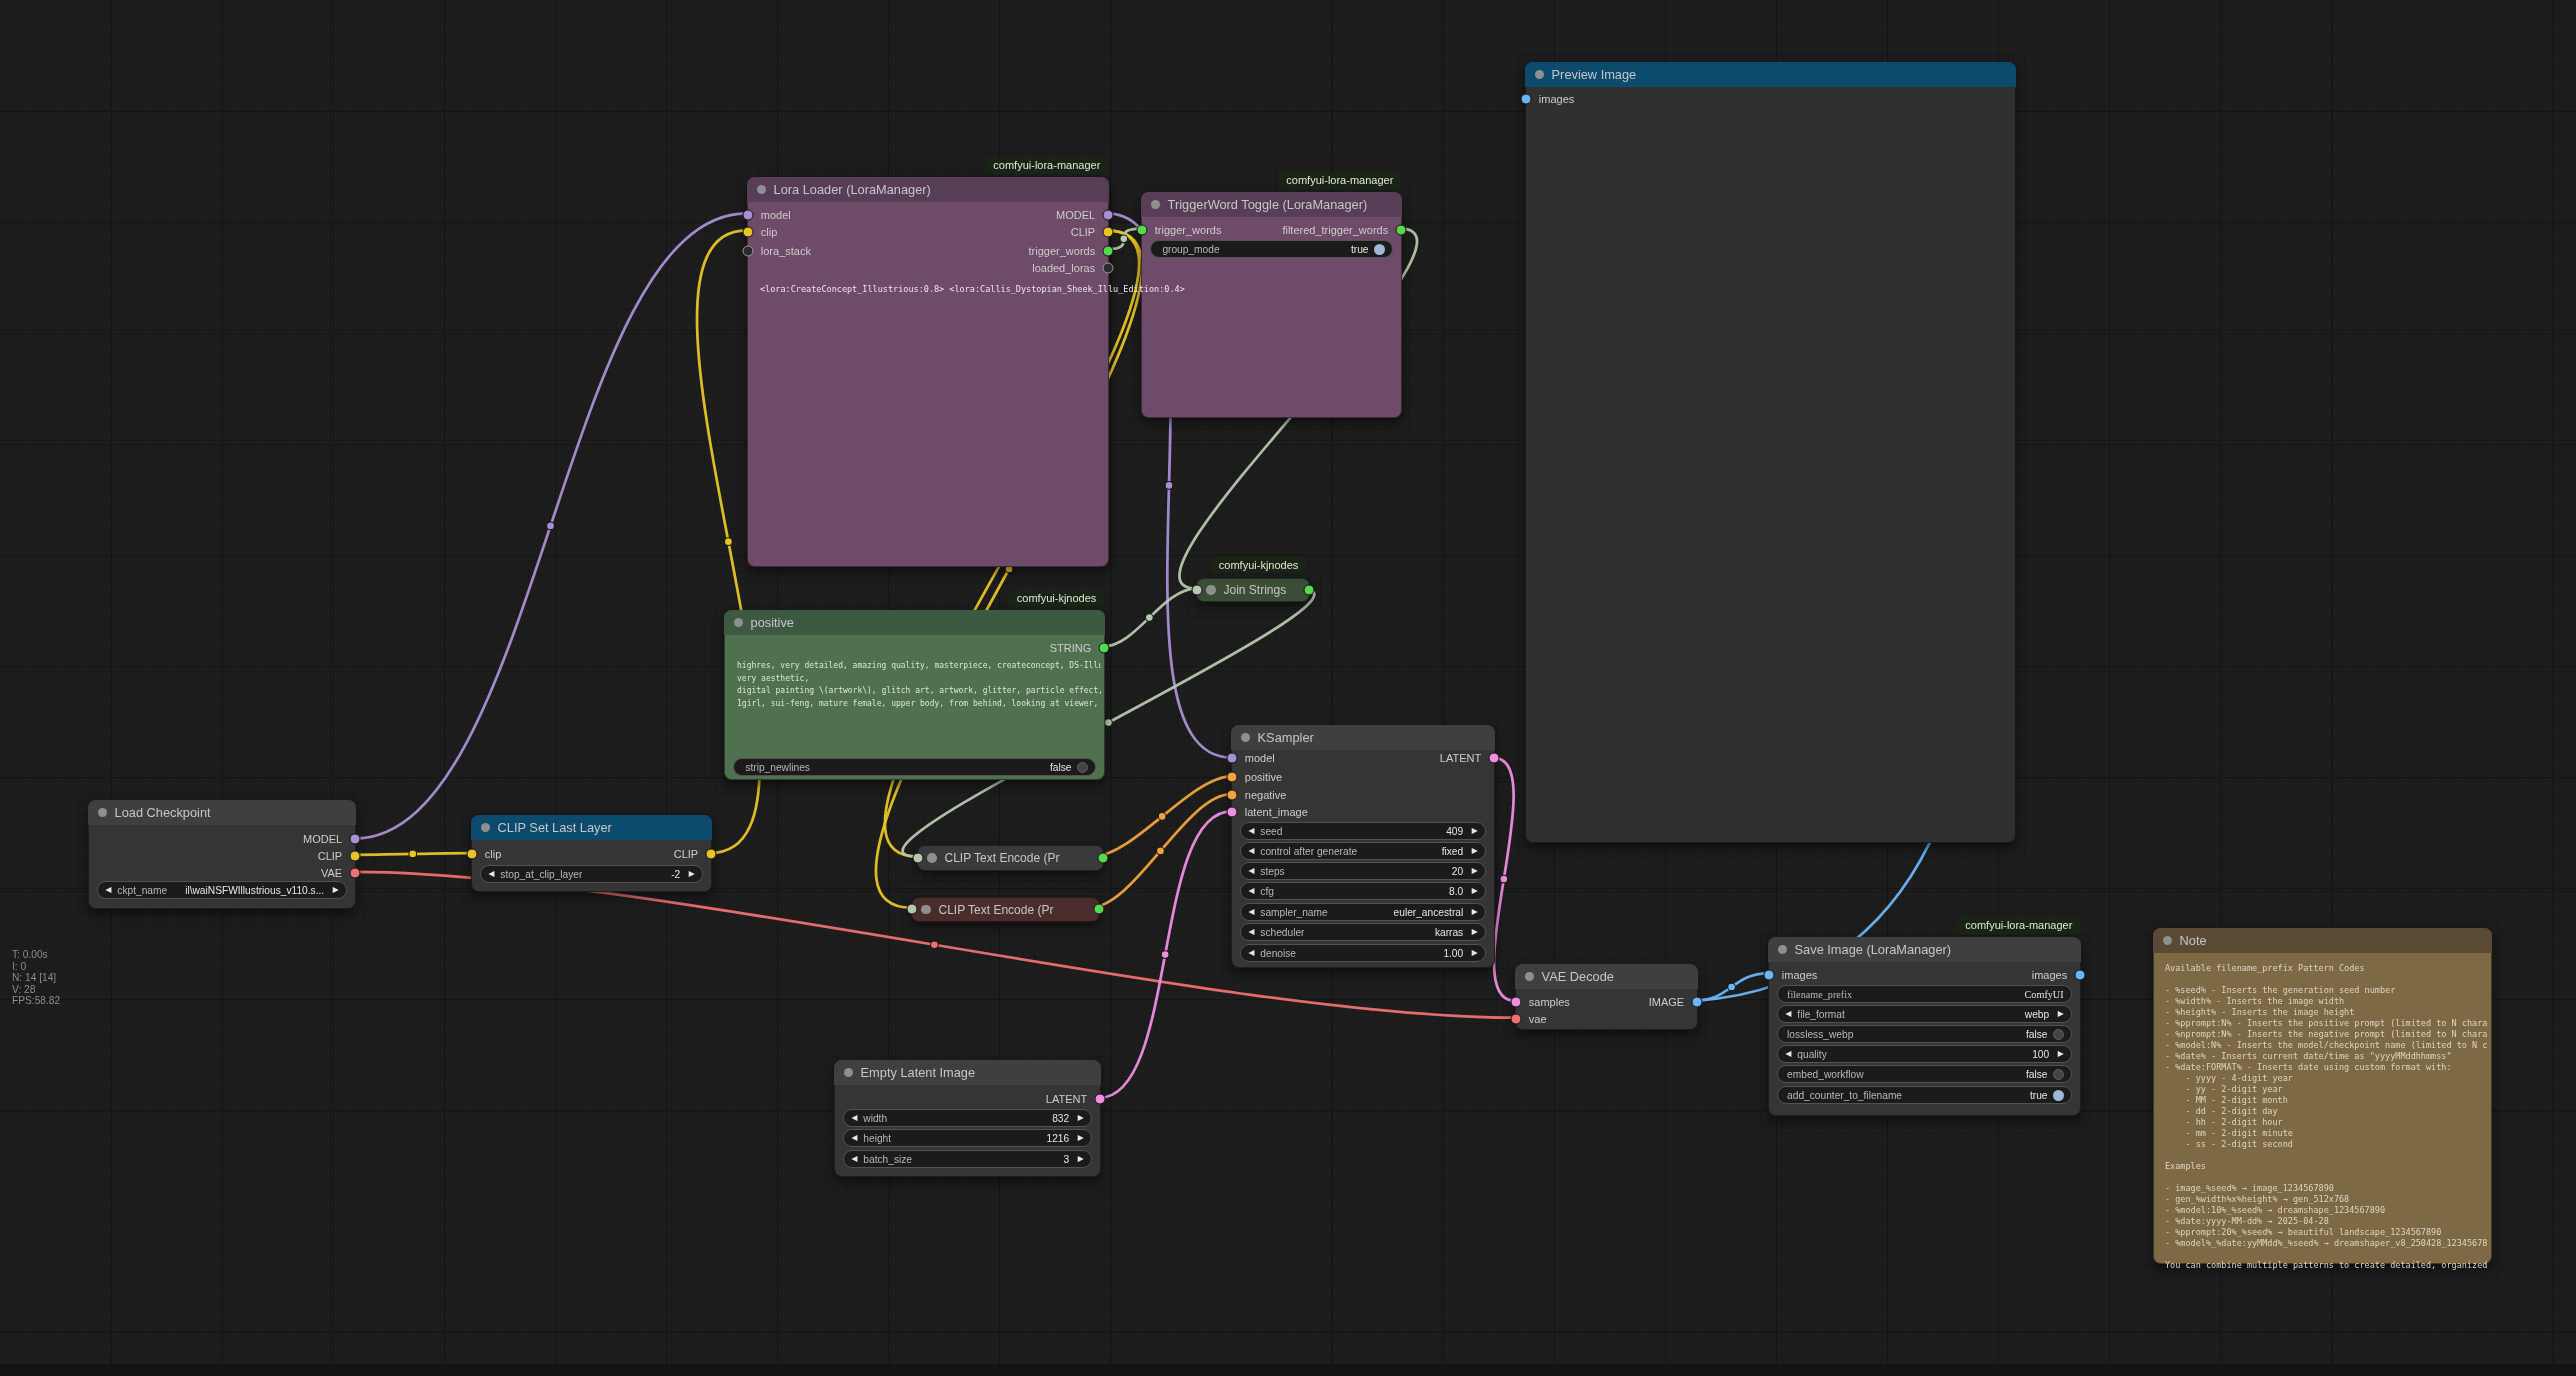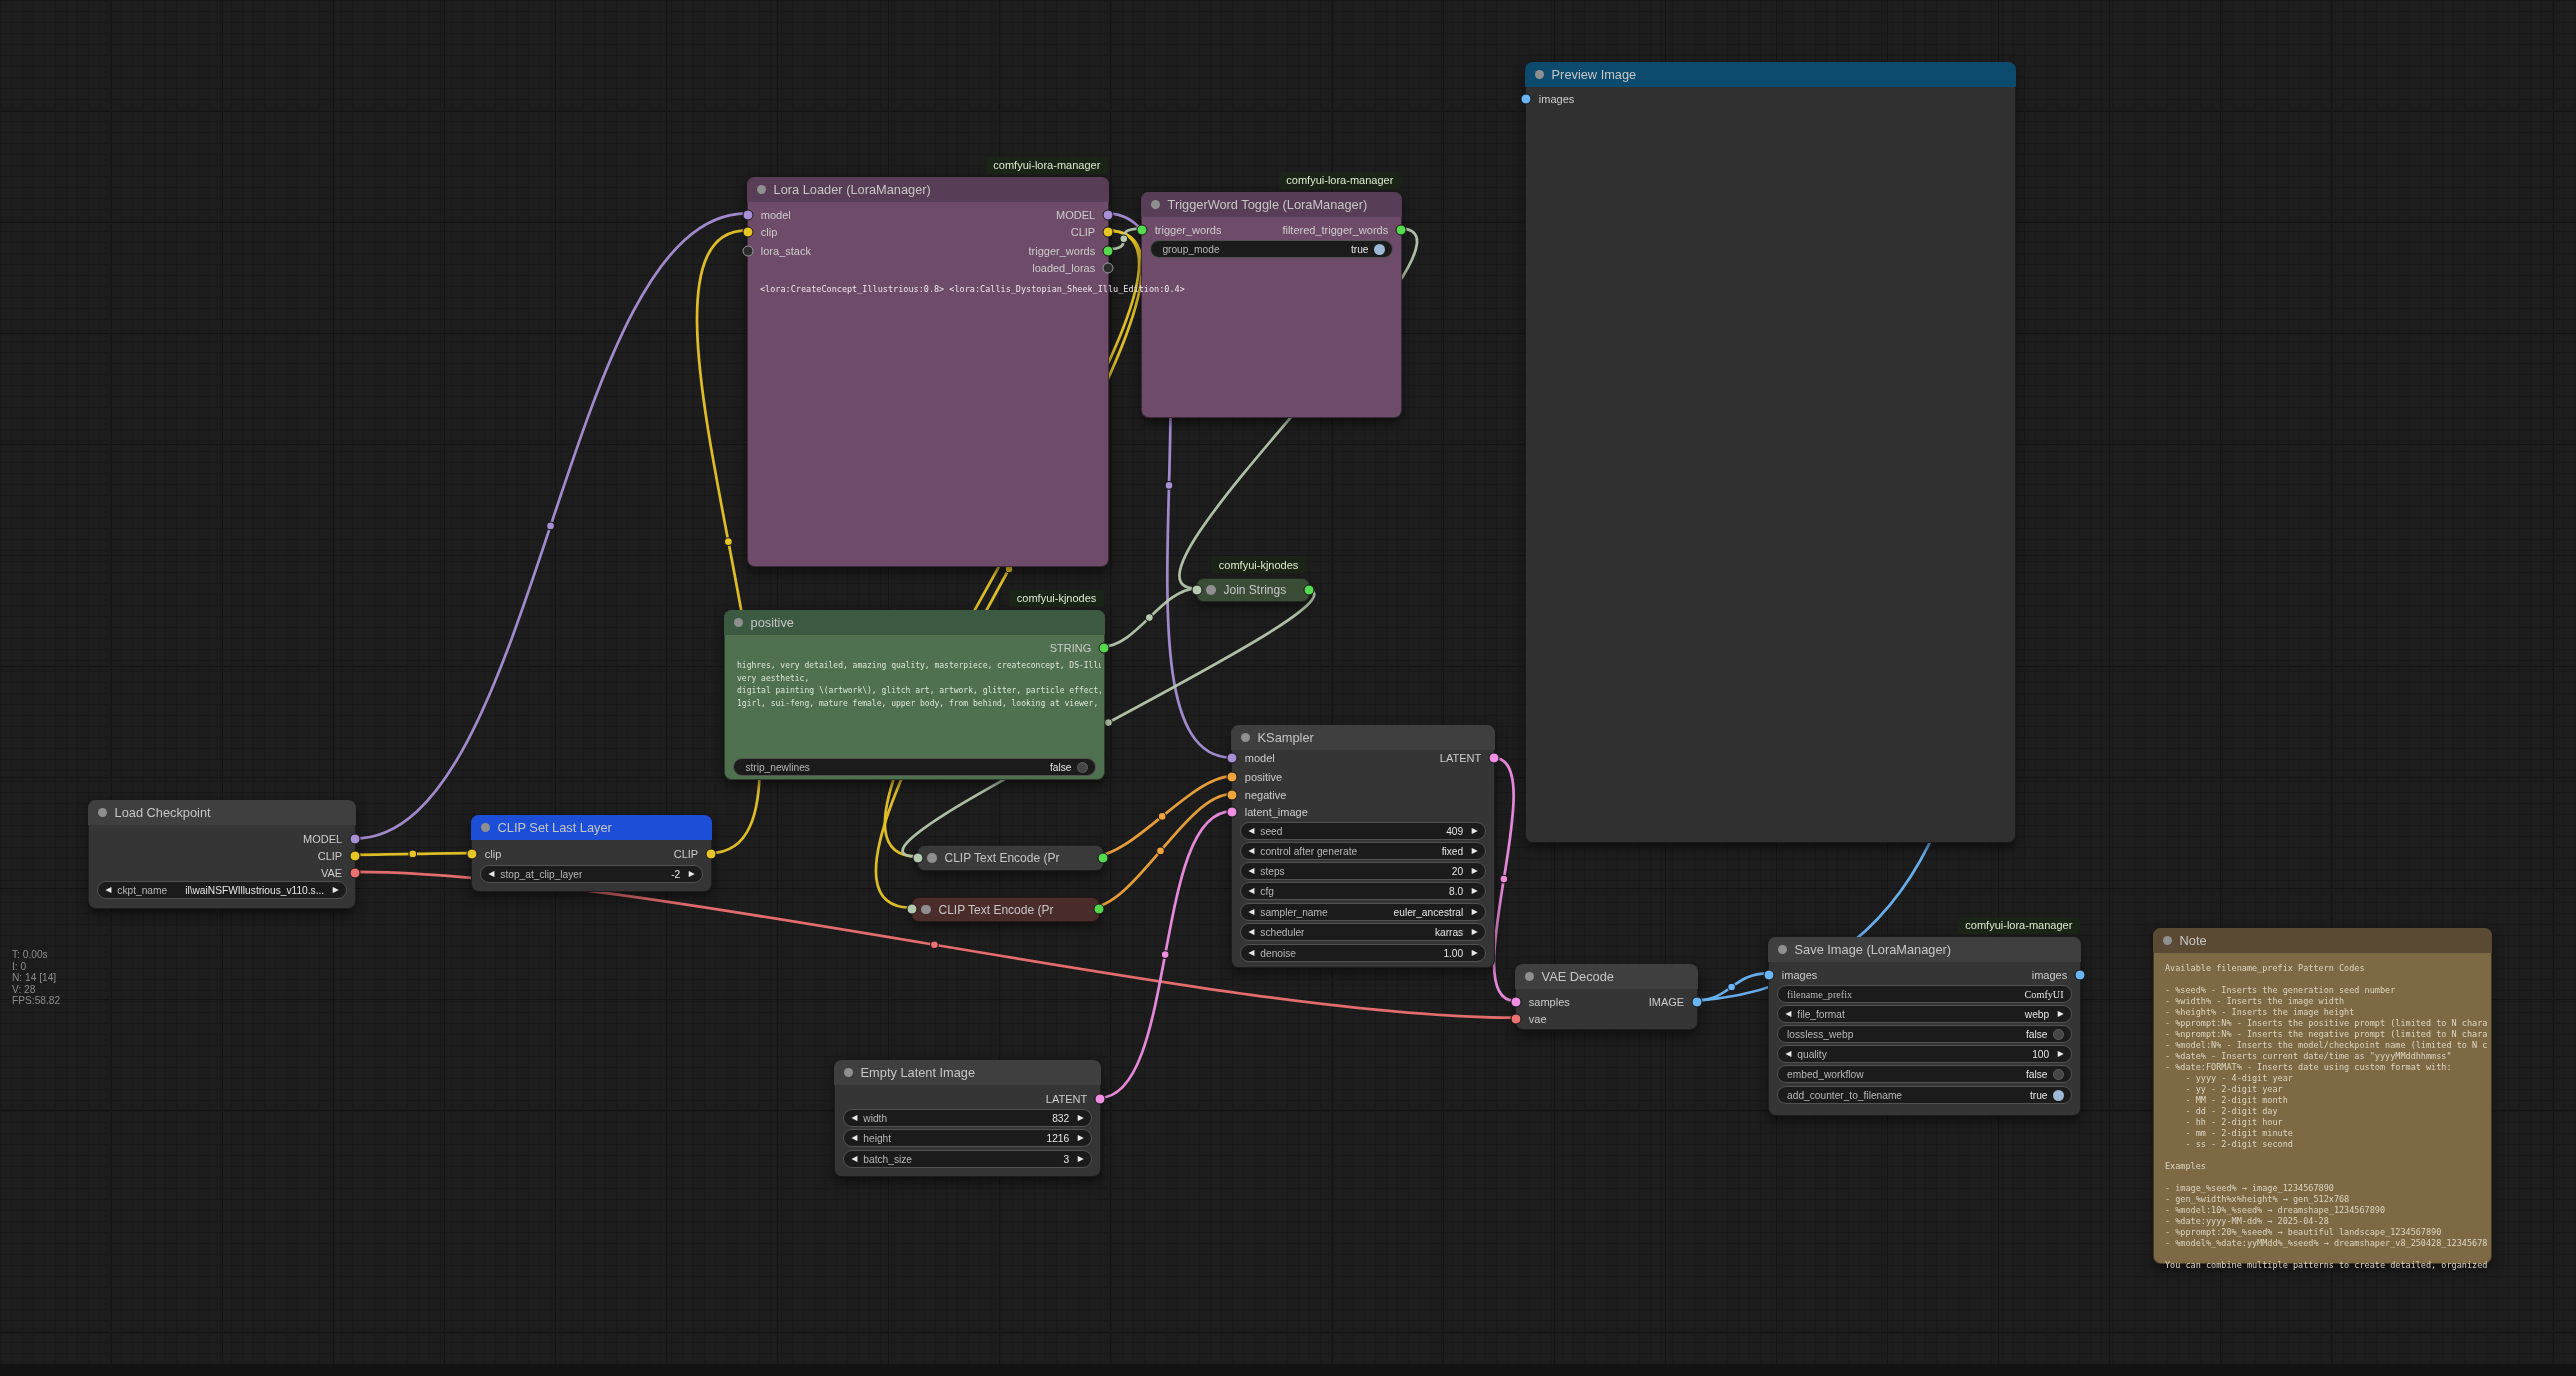--- a/index.html
+++ b/index.html
@@ -264,21 +264,21 @@
       <span class="port" style="top: 72px; left: 100%; background: rgb(238, 113, 114);"></span>
       <span class="port-label out" style="top: 72px;">VAE</span>
       <div class="widget" style="top: 80px;">
         <span class="arrow">◀</span>
         <span class="wlabel">ckpt_name</span>
         <span class="wvalue">il\waiNSFWIllustrious_v110.s...</span>
         <span class="arrow r">▶</span>
       </div>
     </div>
     <div class="node" style="left: 471px; top: 815px; width: 239px; height: 75px; background: rgb(53, 53, 53);">
-      <div class="node-header" style="background: #1d4ed8;">
+      <div class="node-header" style="background: #0c4a6e;">
         <span class="collapse-dot"></span>
         <span class="node-title">CLIP Set Last Layer</span>
       </div>
       <span class="port" style="top: 38px; left: 0px; background: rgb(232, 197, 39);"></span>
       <span class="port-label in" style="top: 38px;">clip</span>
       <span class="port" style="top: 38px; left: 100%; background: rgb(232, 197, 39);"></span>
       <span class="port-label out" style="top: 38px;">CLIP</span>
       <div class="widget" style="top: 49px;">
         <span class="arrow">◀</span>
         <span class="wlabel">stop_at_clip_layer</span>

